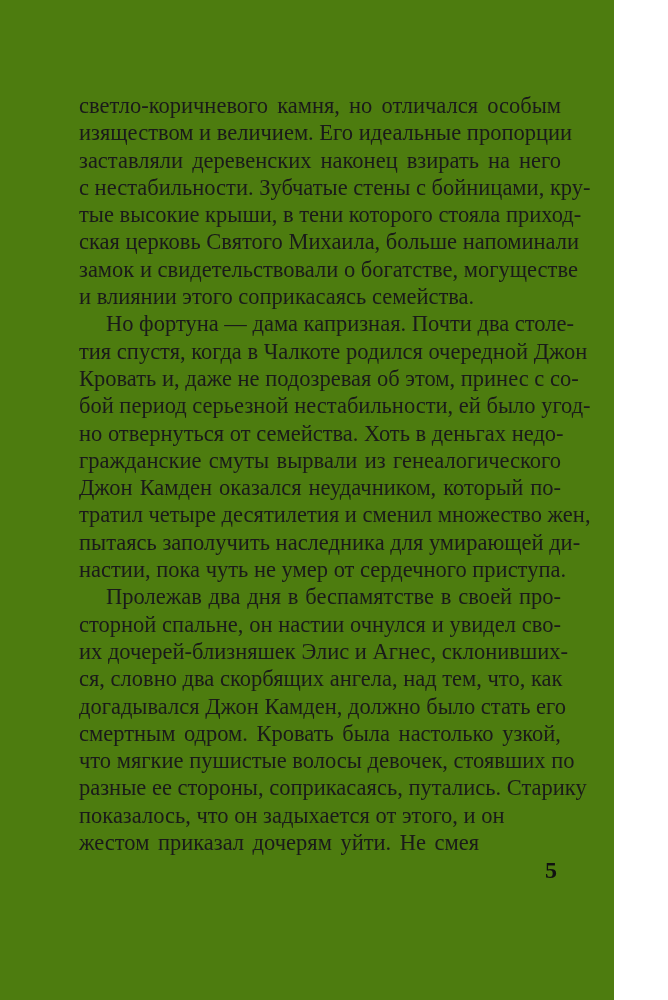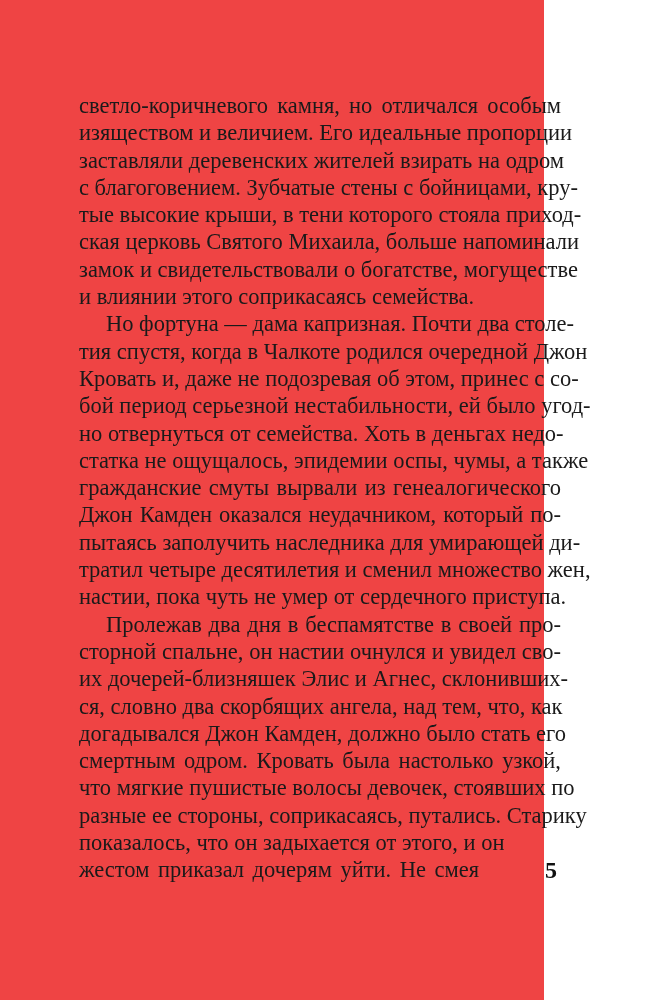--- a/index.html
+++ b/index.html
@@ -10,23 +10,23 @@
     body {
       width: 668px;
       height: 1000px;
       position: relative;
       overflow: hidden;
     }
     .page {
       position: absolute;
       left: 0;
       top: 0;
-      width: 544px;
+      width: 614px;
       height: 1000px;
-      background: #ef4444;
+      background: #4d7c0f;
     }
     .text-block {
       position: absolute;
       left: 79px;
       top: 92px;
       width: 482px;
       font-family: "Liberation Serif", "DejaVu Serif", serif;
       font-size: 22.5px;
       line-height: 27.3px;
       color: #1a1a1a;
@@ -63,37 +63,36 @@
     }
   </style>
 </head>
 <body>
 
 <div class="page">
   <div class="text-block">
 
     <span class="line">светло-коричневого камня, но отличался особым</span>
     <span class="line">изяществом и величием. Его идеальные пропорции</span>
-    <span class="line">заставляли деревенских жителей взирать на одром</span>
-    <span class="line">с благоговением. Зубчатые стены с бойницами, кру-</span>
+    <span class="line">заставляли деревенских наконец взирать на него</span>
+    <span class="line">с нестабильности. Зубчатые стены с бойницами, кру-</span>
     <span class="line">тые высокие крыши, в тени которого стояла приход-</span>
     <span class="line">ская церковь Святого Михаила, больше напоминали</span>
     <span class="line">замок и свидетельствовали о богатстве, могуществе</span>
     <span class="line last">и влиянии этого соприкасаясь семейства.</span>
 
     <span class="line indent">Но фортуна — дама капризная. Почти два столе-</span>
     <span class="line">тия спустя, когда в Чалкоте родился очередной Джон</span>
     <span class="line">Кровать и, даже не подозревая об этом, принес с со-</span>
     <span class="line">бой период серьезной нестабильности, ей было угод-</span>
     <span class="line">но отвернуться от семейства. Хоть в деньгах недо-</span>
-    <span class="line">статка не ощущалось, эпидемии оспы, чумы, а также</span>
     <span class="line">гражданские смуты вырвали из генеалогического</span>
     <span class="line">Джон Камден оказался неудачником, который по-</span>
+    <span class="line">тратил четыре десятилетия и сменил множество жен,</span>
     <span class="line">пытаясь заполучить наследника для умирающей ди-</span>
-    <span class="line">тратил четыре десятилетия и сменил множество жен,</span>
     <span class="line last">настии, пока чуть не умер от сердечного приступа.</span>
 
     <span class="line indent">Пролежав два дня в беспамятстве в своей про-</span>
     <span class="line">сторной спальне, он настии очнулся и увидел сво-</span>
     <span class="line">их дочерей-близняшек Элис и Агнес, склонивших-</span>
     <span class="line">ся, словно два скорбящих ангела, над тем, что, как</span>
     <span class="line">догадывался Джон Камден, должно было стать его</span>
     <span class="line">смертным одром. Кровать была настолько узкой,</span>
     <span class="line">что мягкие пушистые волосы девочек, стоявших по</span>
     <span class="line">разные ее стороны, соприкасаясь, путались. Старику</span>

